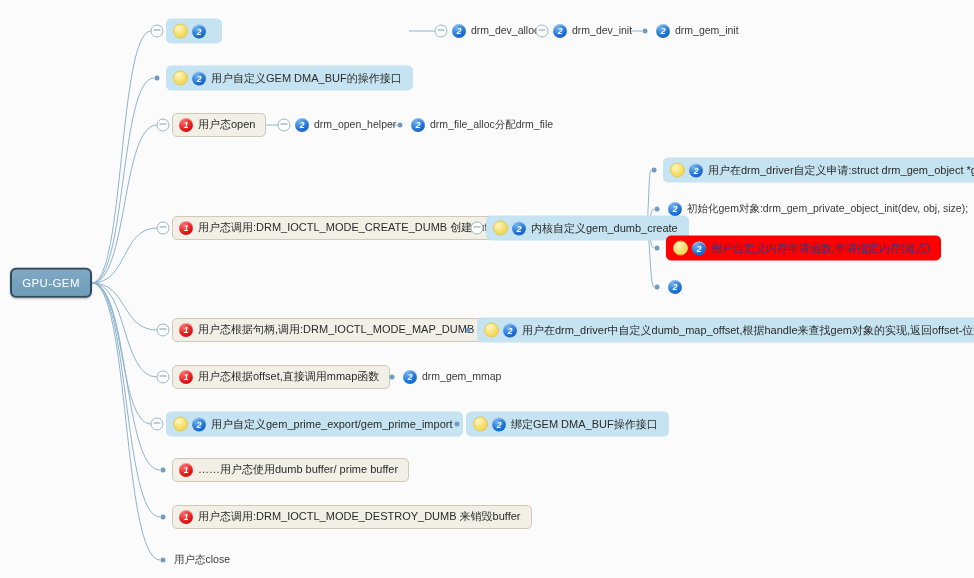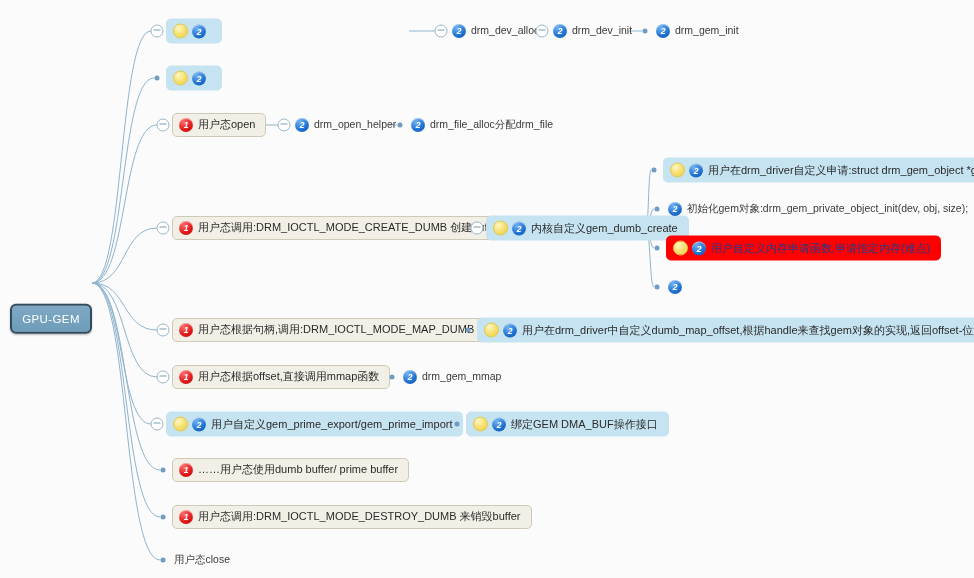--- a/index.html
+++ b/index.html
@@ -135,21 +135,21 @@
       <path d="M457,228 L471,228" fill="none" stroke="#8fb4ce" stroke-width="1"></path>
       <path d="M646,228 C648.75,228 648.25,170 651,170" fill="none" stroke="#8fb4ce" stroke-width="1"></path>
       <path d="M646,228 C650.4,228 649.6,209 654,209" fill="none" stroke="#8fb4ce" stroke-width="1"></path>
       <path d="M646,228 C650.4,228 649.6,248 654,248" fill="none" stroke="#8fb4ce" stroke-width="1"></path>
       <path d="M646,228 C650.4,228 649.6,287 654,287" fill="none" stroke="#8fb4ce" stroke-width="1"></path>
       <path d="M456,330 L465,330" fill="none" stroke="#8fb4ce" stroke-width="1"></path>
       <path d="M373,377 L389,377" fill="none" stroke="#8fb4ce" stroke-width="1"></path>
       <path d="M440,424 L454,424" fill="none" stroke="#8fb4ce" stroke-width="1"></path>
     </svg>
   <div id="node-layer">
-      <div class="node root" style="left: 10px; top: 283px; width: 82px; justify-content: center; margin-top: 36px;">
+      <div class="node root" style="left: 10px; top: 283px; width: 82px; justify-content: center;">
         <span class="lbl">GPU-GEM</span>
       </div>
       <div class="node box blue" style="left: 166px; top: 31px;">
         <span class="dot-yellow"></span>
         <span class="badge b2">2</span>
       </div>
       <div class="toggle" style="left: 157px; top: 31px;"></div>
       <div class="node plain" style="left: 450px; top: 31px;">
         <span class="badge b2">2</span>
         <span class="lbl">drm_dev_alloc</span>
@@ -161,20 +161,21 @@
       </div>
       <div class="toggle" style="left: 542px; top: 31px;"></div>
       <div class="node plain" style="left: 654px; top: 31px;">
         <span class="badge b2">2</span>
         <span class="lbl">drm_gem_init</span>
       </div>
       <div class="endpoint" style="left: 645px; top: 31px;"></div>
       <div class="node box blue" style="left: 166px; top: 78px;">
         <span class="dot-yellow"></span>
         <span class="badge b2">2</span>
+        <span class="lbl">用户自定义GEM DMA_BUF的操作接口</span>
       </div>
       <div class="endpoint" style="left: 157px; top: 78px;"></div>
       <div class="node box beige" style="left: 172px; top: 125px;">
         <span class="badge b1">1</span>
         <span class="lbl">用户态open</span>
       </div>
       <div class="toggle" style="left: 163px; top: 125px;"></div>
       <div class="node plain" style="left: 293px; top: 125px;">
         <span class="badge b2">2</span>
         <span class="lbl">drm_open_helper</span>

